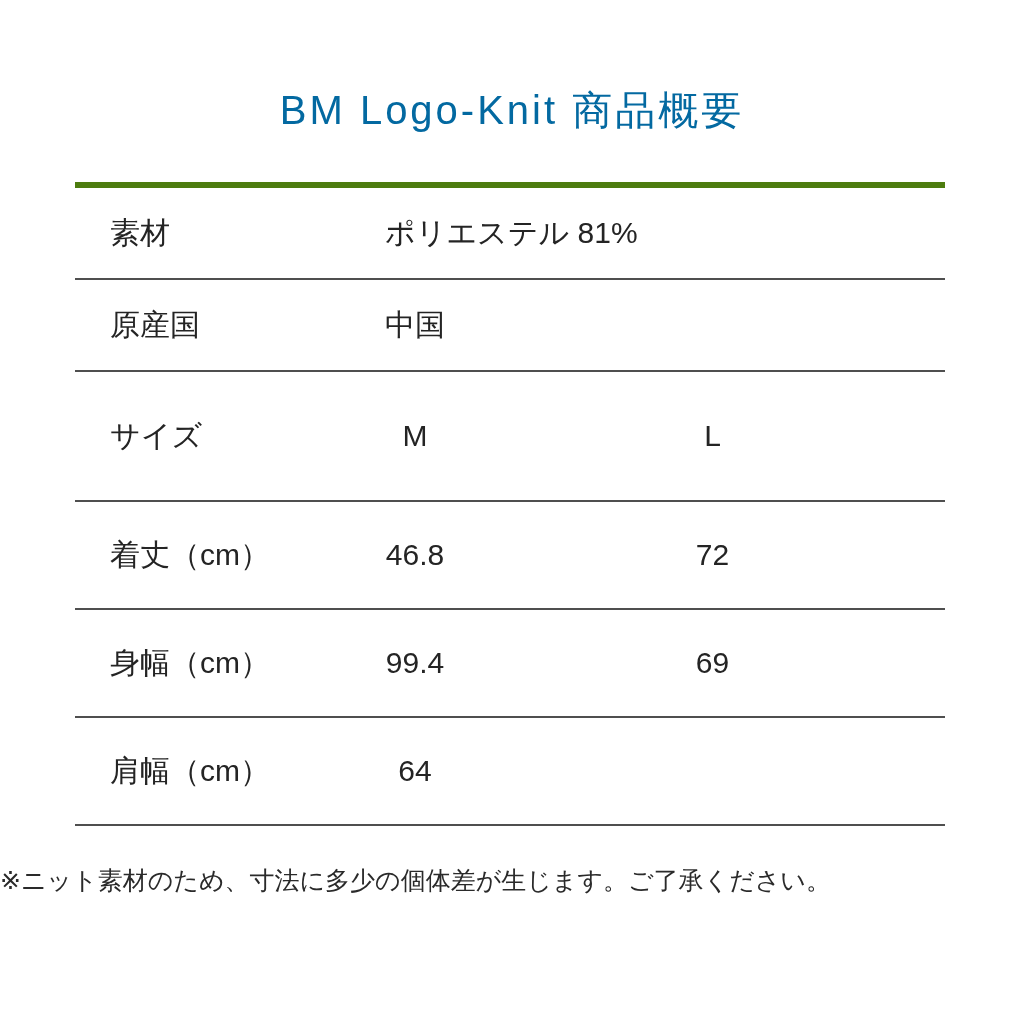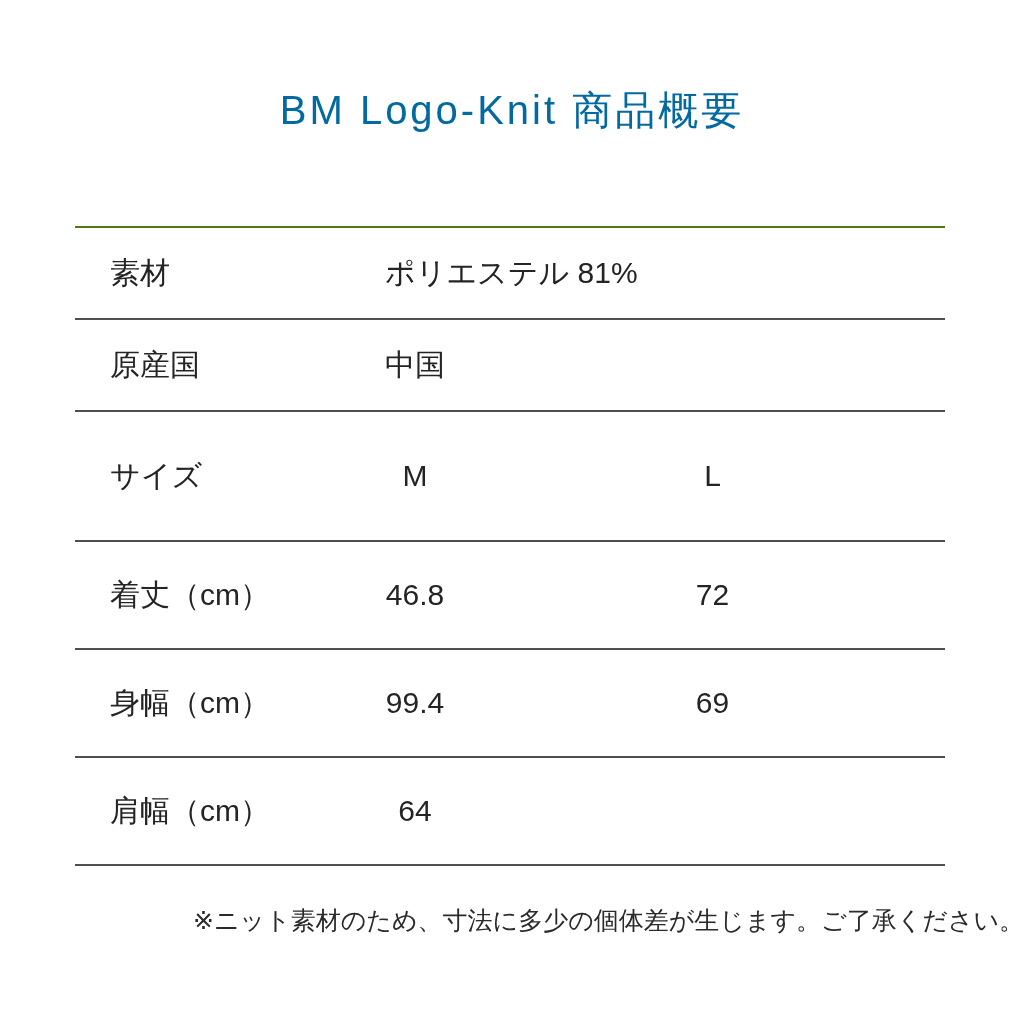--- a/index.html
+++ b/index.html
@@ -23,22 +23,22 @@
     font-size: 40px;
     line-height: 48px;
     font-weight: 500;
     letter-spacing: 3px;
     color: #0369a1;
     white-space: nowrap;
   }
   .spec-table {
     width: 870px;
     margin-left: 75px;
-    margin-top: 92px;
-    border-top: 2px solid #4d7c0f;
+    margin-top: 48px;
+    border-top: 6px solid #4d7c0f;
     font-size: 30px;
     font-weight: 500;
   }
   .row {
     display: grid;
     align-items: center;
     border-bottom: 2px solid #4f4f4f;
   }
   .row.info {
     grid-template-columns: 275px 1fr;
@@ -59,21 +59,21 @@
   }
   .cell-value {
     padding-left: 35px;
     text-align: left;
     white-space: nowrap;
   }
   .cell-m { text-align: center; white-space: nowrap; }
   .cell-l { text-align: center; white-space: nowrap; }
   .footnote {
     margin-top: 36px;
-    text-align: right;
+    text-align: left;
     font-size: 25px;
     line-height: 36px;
     font-weight: 500;
     color: #2a2a2a;
     white-space: nowrap;
   }
 </style>
 </head>
 <body>
 

